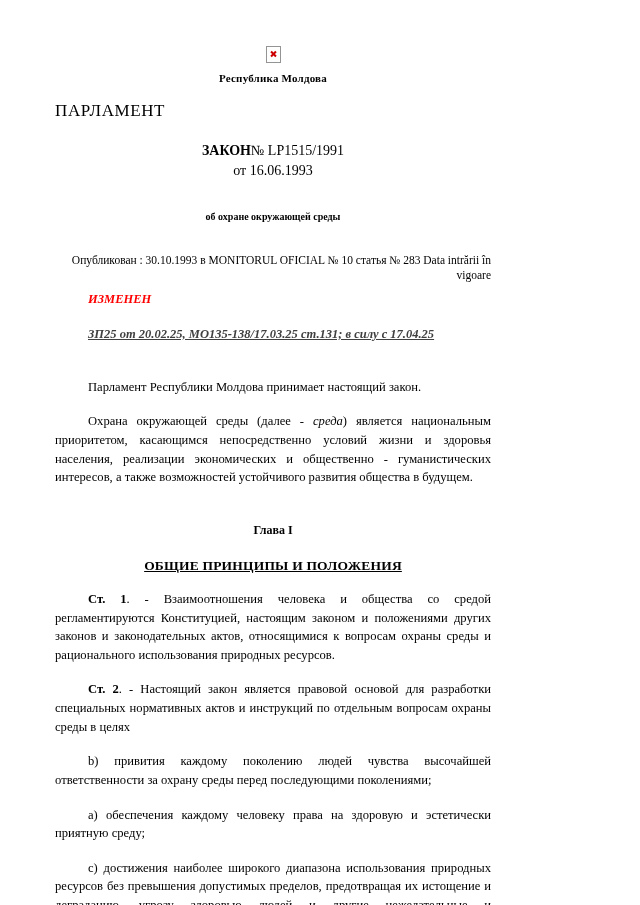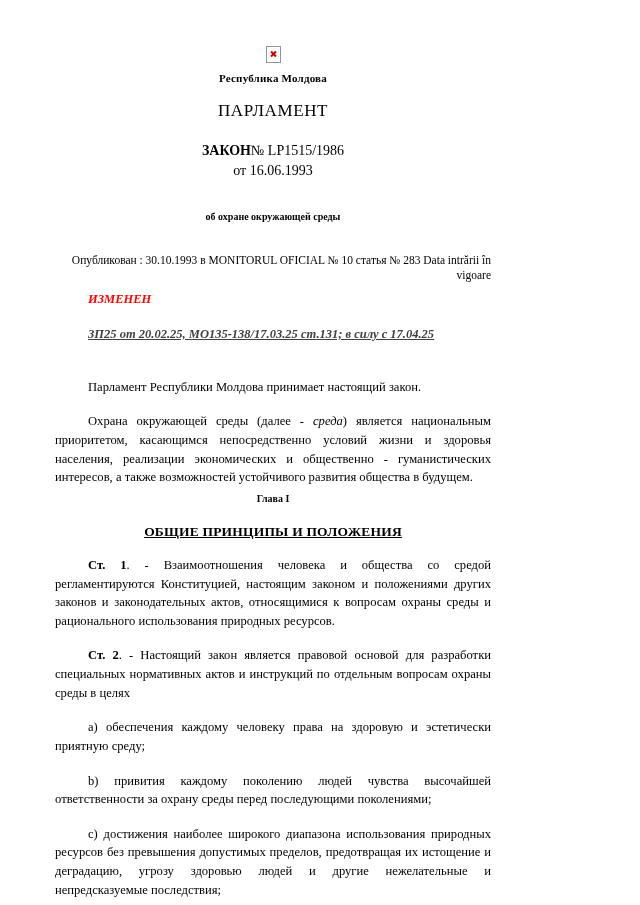--- a/index.html
+++ b/index.html
@@ -55,21 +55,21 @@
 
   
   .country {
     text-align: center;
     font-weight: bold;
     font-size: 11px;
     letter-spacing: .2px;
     margin-top: 9px;
   }
   .parliament {
-    text-align: center;
+    text-align: left;
     font-size: 17px;
     letter-spacing: .6px;
     margin-top: 17px;
   }
   .lawno {
     text-align: center;
     font-size: 14px;
     margin-top: 20px;
     line-height: 1.42;
   }
@@ -119,22 +119,22 @@
     hyphens: none;
   }
   p.first { margin-top: 36px; }
   p.gap-l { margin-top: 16px; }
   p.body b { font-weight: bold; }
   p.body i { font-style: italic; }
 
   .chapter {
     text-align: center;
     font-weight: bold;
-    font-size: 10px;
-    margin-top: 6px;
+    font-size: 12px;
+    margin-top: 36px;
   }
   .chapter-title {
     text-align: center;
     font-weight: bold;
     font-size: 13.5px;
     margin-top: 20px;
     letter-spacing: .2px;
     text-decoration: underline;
   }
 </style>
@@ -145,21 +145,21 @@
 
   <div class="brokenimg-wrap">
     <span class="brokenimg"></span>
   </div>
 
   <div class="country">Республика Молдова</div>
 
   <div class="parliament">ПАРЛАМЕНТ</div>
 
   <div class="lawno">
-    <b>ЗАКОН</b><span>№ LP1515/1986</span><br>
+    <b>ЗАКОН</b><span>№ LP1515/1991</span><br>
     <span>от 16.06.1993</span>
   </div>
 
   <div class="lawtitle">об охране окружающей среды</div>
 
   <div class="published">Опубликован : 30.10.1993 в MONITORUL OFICIAL № 10 статья № 283 Data intrării în vigoare</div>
 
   <div class="amended">ИЗМЕНЕН</div>
 
   <div class="amendlink">
@@ -177,19 +177,19 @@
   <div class="chapter-title">ОБЩИЕ ПРИНЦИПЫ И ПОЛОЖЕНИЯ</div>
 
   <p class="body gap-l">
     <b>Ст. 1</b><span>. - Взаимоотношения человека и общества со средой регламентируются Конституцией, настоящим законом и положениями других законов и законодательных актов, относящимися к вопросам охраны среды и рационального использования природных ресурсов.</span>
   </p>
 
   <p class="body gap-l">
     <b>Ст. 2</b><span>. - Настоящий закон является правовой основой для разработки специальных нормативных актов и инструкций по отдельным вопросам охраны среды в целях</span>
   </p>
 
+  <p class="body gap-l">b) привития каждому поколению людей чувства высочайшей ответственности за охрану среды перед последующими поколениями;</p>
+
   <p class="body gap-l">a) обеспечения каждому человеку права на здоровую и эстетически приятную среду;</p>
-
-  <p class="body gap-l">b) привития каждому поколению людей чувства высочайшей ответственности за охрану среды перед последующими поколениями;</p>
 
   <p class="body gap-l">c) достижения наиболее широкого диапазона использования природных ресурсов без превышения допустимых пределов, предотвращая их истощение и деградацию, угрозу здоровью людей и другие нежелательные и непредсказуемые последствия;</p>
 
 </div>
 
 </body></html>

